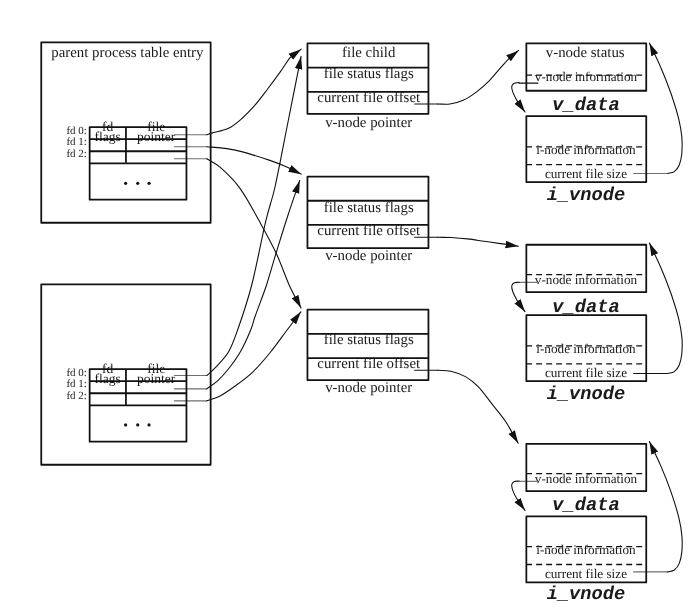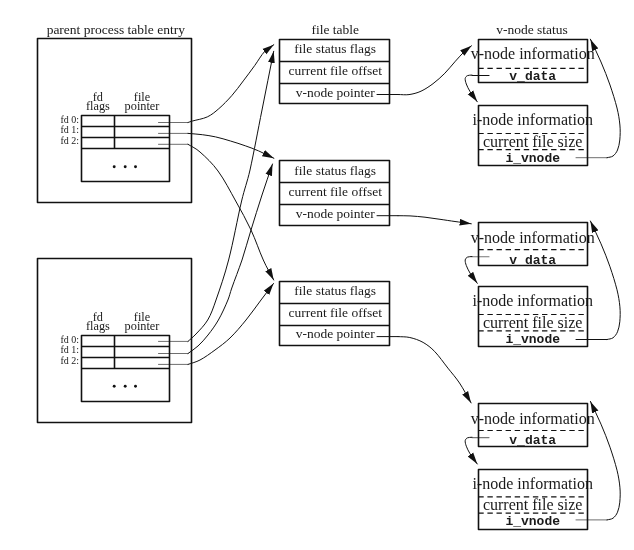--- a/index.html
+++ b/index.html
@@ -3,27 +3,27 @@
 <meta charset="utf-8">
 <title>Sharing of open files between parent and child after fork</title>
 <style>
   html,body{margin:0;padding:0;background:#ffffff;}
   body{width:634px;height:550px;position:relative;overflow:hidden;
        font-family:"Liberation Serif",serif;color:#1a1a1a;
        -webkit-font-smoothing:antialiased;}
   #stage{position:absolute;left:0;top:0;width:634px;height:550px;background:#fff;}
   #wires{position:absolute;left:0;top:0;width:634px;height:550px;pointer-events:none;}
   .t{position:absolute;white-space:nowrap;line-height:1;}
-  .c{transform:translateX(-50%);}
+  .c{transform:translateX(-50%);margin-top:18px;}
   .r{transform:translateX(-100%);}
   .s13{font-size:13.5px;}
-  .s12{font-size:16px;}
+  .s12{font-size:12px;}
   .s11{font-size:10px;}
   .s12h{font-size:12.3px;}
-  .mono{font-family:"Liberation Mono",monospace;font-weight:bold;font-size:13px;}
+  .mono{font-family:"Liberation Mono",monospace;font-weight:bold;font-size:17px;font-style:italic;}
 </style>
 </head>
 <body>
 
 <div id="stage">
 
 <div class="t s13 c" style="left:115.8px;top:23.3px;">parent process table entry</div>
 
 <div class="t s12h c" style="left:97.9px;top:91.4px;">fd</div>
 <div class="t s12h c" style="left:97.9px;top:99.5px;">flags</div>
@@ -37,21 +37,21 @@
 
 <div class="t s12h c" style="left:97.9px;top:311.4px;">fd</div>
 <div class="t s12h c" style="left:97.9px;top:319.5px;">flags</div>
 <div class="t s12h c" style="left:142px;top:311.4px;">file</div>
 <div class="t s12h c" style="left:142px;top:319.5px;">pointer</div>
 
 <div class="t s11 r" style="left:79px;top:334.8px;">fd 0:</div>
 <div class="t s11 r" style="left:79px;top:345.2px;">fd 1:</div>
 <div class="t s11 r" style="left:79px;top:356.1px;">fd 2:</div>
 
-<div class="t s13 c" style="left:335.2px;top:23.3px;">file table</div>
+<div class="t s13 c" style="left:335.2px;top:23.3px;">file child</div>
 
 <div class="t s13 c" style="left:335.2px;top:42.0px;">file status flags</div>
 <div class="t s13 c" style="left:335.2px;top:63.8px;">current file offset</div>
 <div class="t s13 c" style="left:335.2px;top:86.0px;">v-node pointer</div>
 
 <div class="t s13 c" style="left:335.2px;top:164.0px;">file status flags</div>
 <div class="t s13 c" style="left:335.2px;top:185.3px;">current file offset</div>
 <div class="t s13 c" style="left:335.2px;top:206.9px;">v-node pointer</div>
 
 <div class="t s13 c" style="left:335.2px;top:284.4px;">file status flags</div>

